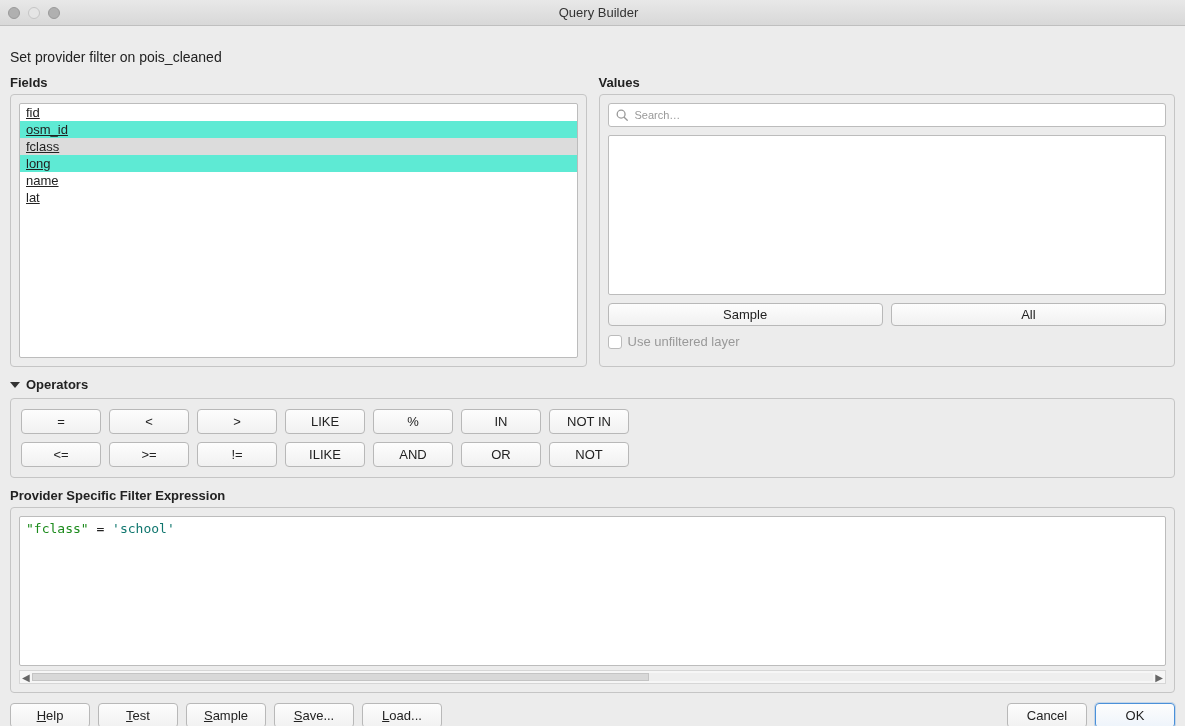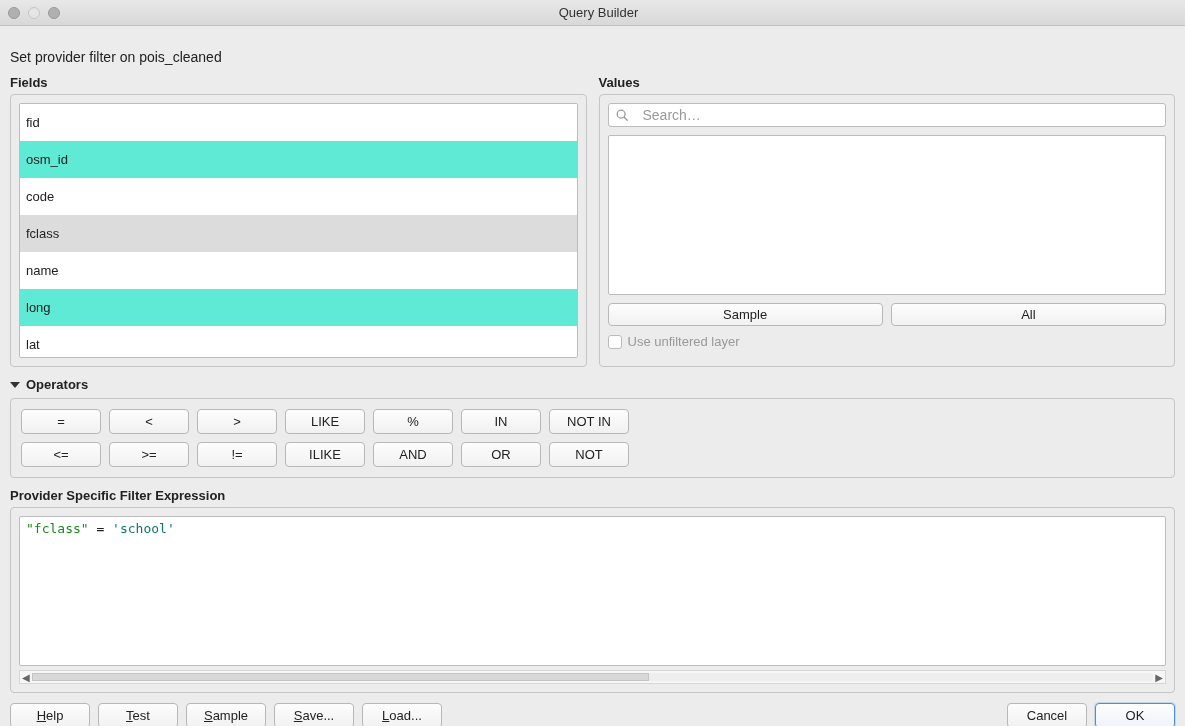--- a/index.html
+++ b/index.html
@@ -47,35 +47,36 @@
 
   .listbox {
     background: #fff;
     border: 1px solid #bcbcbc;
     border-radius: 2px;
     height: 255px;
     overflow: auto;
     font-size: 13px;
   }
   .listbox .row {
-    padding: 11px 6px;
+    padding: 1px 6px;
     line-height: 15px;
+    text-decoration: underline;
   }
   .listbox .row.alt { background: #5eead4; }
   .listbox .row.selected { background: #dcdcdc; }
 
   .search-wrap {
     display:flex; align-items:center;
     background:#fff; border:1px solid #bcbcbc; border-radius:3px;
     height:24px; padding:0 6px; margin-bottom:8px;
   }
   .search-wrap svg { flex:0 0 14px; margin-right:6px; }
   .search-wrap input {
-    border:none; outline:none; width:100%; font-size:14px;
-    background:transparent; color:#ef4444;margin-left:8px;
+    border:none; outline:none; width:100%; font-size:11px;
+    background:transparent; color:#ef4444;
   }
   .search-wrap input::placeholder { color:#999; }
 
   .values-box {
     background:#fff; border:1px solid #bcbcbc; border-radius:2px;
     height:160px; margin-bottom:8px;
   }
   .btn-row { display:flex; gap:8px; margin-bottom:8px; }
   .btn {
     background: linear-gradient(to bottom,#fdfdfd,#f1f1f1);
@@ -163,24 +164,23 @@
   <div class="subtitle">Set provider filter on pois_cleaned</div>
 
   <div class="two-col">
 
     <div class="col">
       <div class="section-label">Fields</div>
       <div class="panel">
         <div class="listbox" id="fields-list">
             <div class="row">fid</div>
             <div class="row alt">osm_id</div>
-            <div class="row">code</div>
             <div class="row alt selected">fclass</div>
+            <div class="row alt">long</div>
             <div class="row">name</div>
-            <div class="row alt">long</div>
             <div class="row">lat</div>
           </div>
       </div>
     </div>
 
     <div class="col">
       <div class="section-label">Values</div>
       <div class="panel">
         <div class="search-wrap">
           <svg viewBox="0 0 16 16" width="14" height="14">

